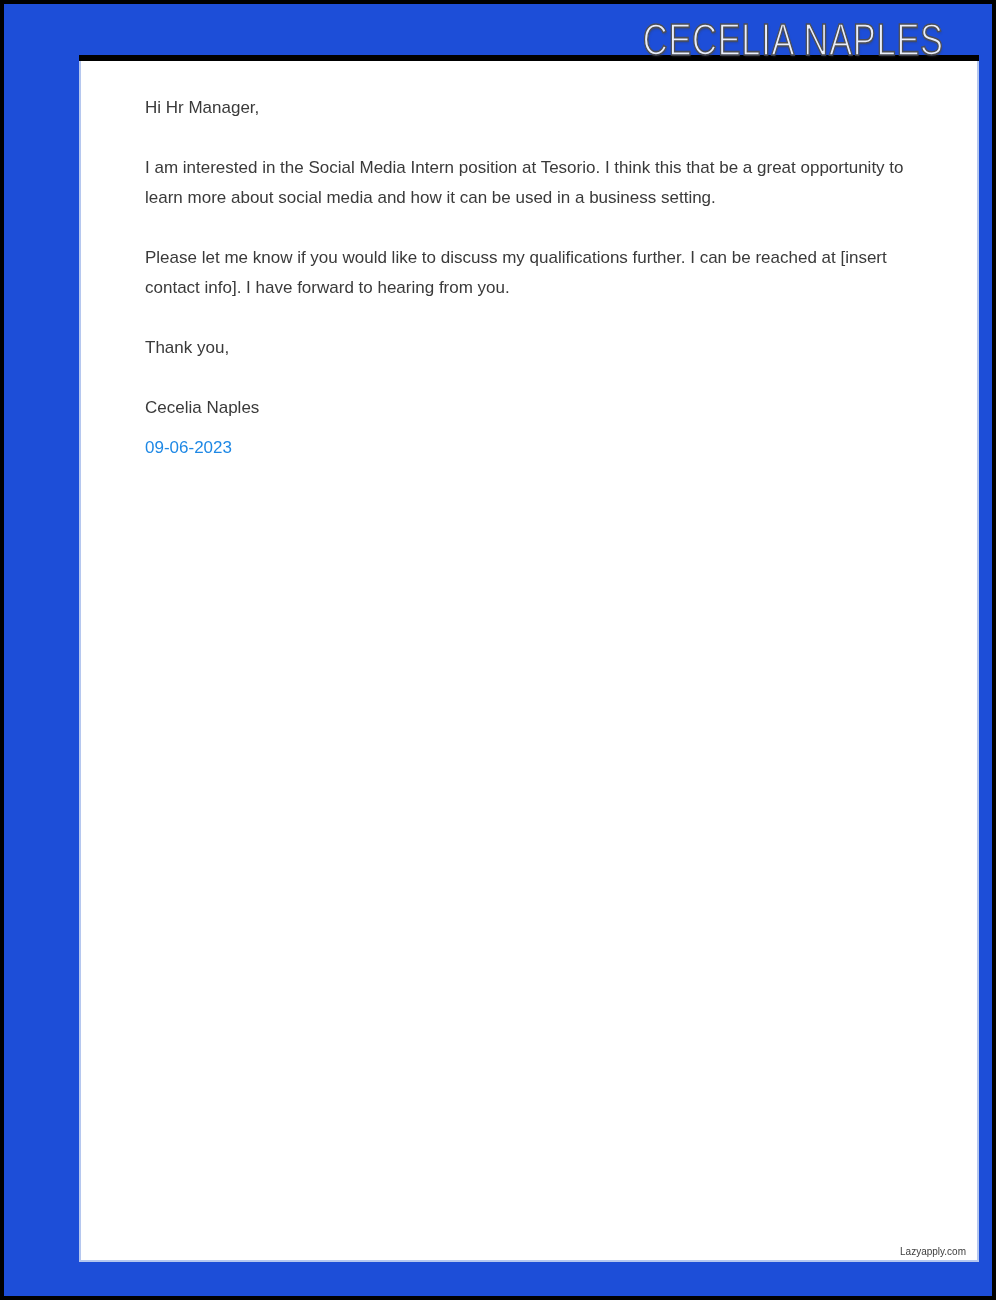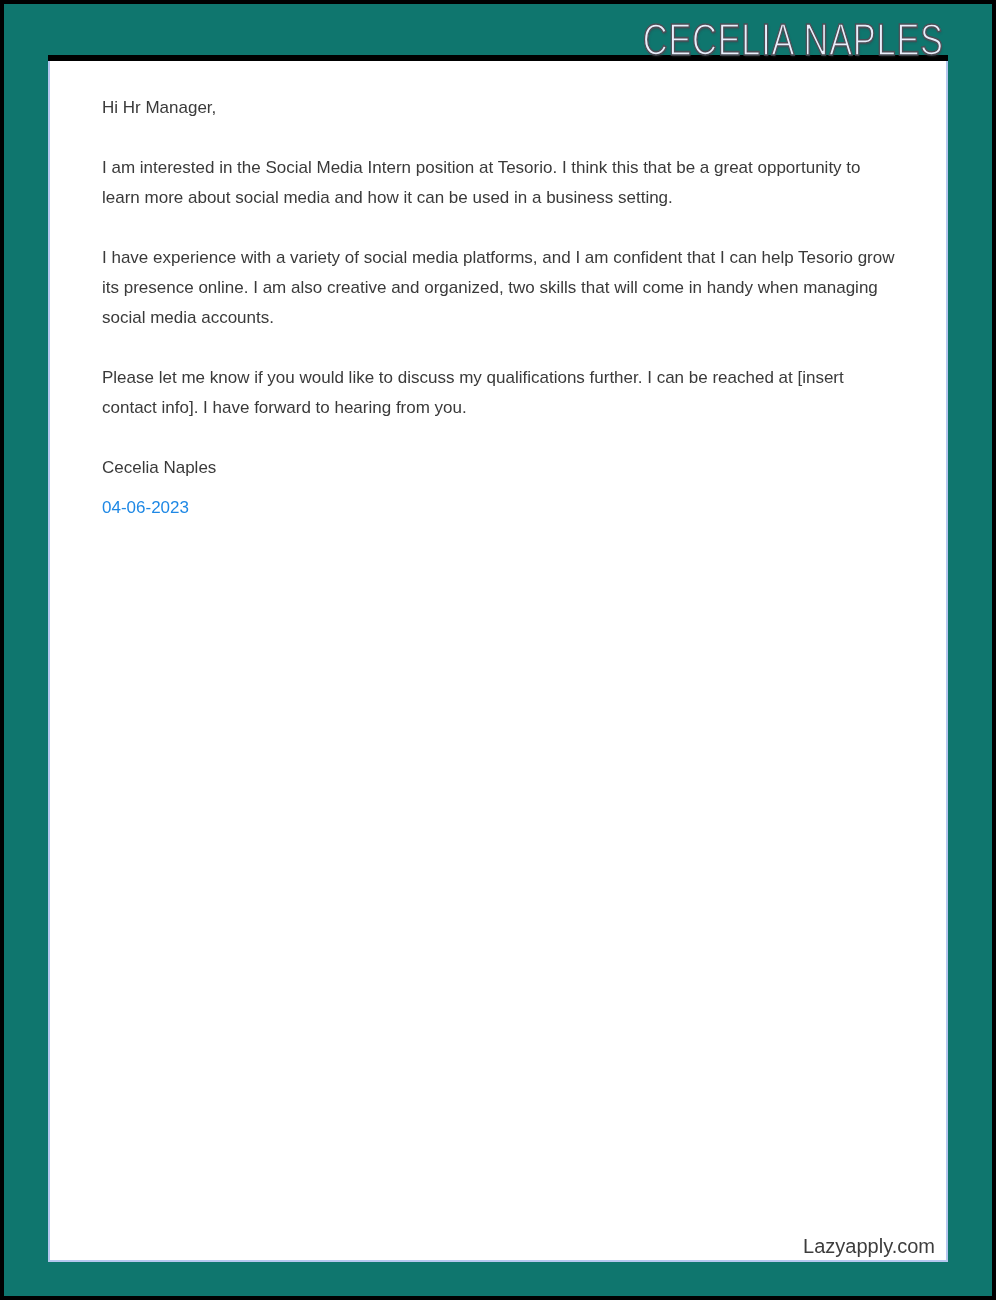--- a/index.html
+++ b/index.html
@@ -6,22 +6,23 @@
     margin: 0;
     padding: 0;
     font-family: "Liberation Sans", sans-serif;
   }
   .frame {
     position: relative;
     width: 996px;
     height: 1300px;
     box-sizing: border-box;
     border: 4px solid #000000;
-    background: #0f766e;
+    background: #1d4ed8;
     overflow: hidden;
+    padding-left: 31px;
   }
   .letterhead {
     position: relative;
     height: 51px;
   }
   .letterhead-name {
     position: absolute;
     right: 48px;
     bottom: -7px;
     font-size: 44px;
@@ -53,57 +54,57 @@
   }
   .letter-body {
     padding: 32px 40px 0 52px;
     width: 800px;
     box-sizing: content-box;
     font-size: 17px;
     line-height: 30px;
     color: #3a3a3a;
   }
   .letter-body p {
-    margin: 0 0 30px 0;
+    margin: 0 0 30px 12px;
   }
   .letter-body p.signature {
     margin-bottom: 10px;
   }
   .letter-body p.date {
     margin-bottom: 0;
     color: #1e88e5;
   }
   .watermark {
     position: absolute;
     right: 11px;
     bottom: 2px;
-    font-size: 20px;
+    font-size: 10px;
     line-height: 1.2;
     color: #3d3d3d;
   }
 </style>
 </head>
 <body>
 
 <div class="frame">
 
   <div class="letterhead">
     <div class="letterhead-name">CECELIA NAPLES</div>
   </div>
 
   <div class="header-rule"></div>
 
   <div class="document">
 
     <div class="letter-body">
       <p class="greeting">Hi Hr Manager,</p>
       <p class="paragraph">I am interested in the Social Media Intern position at Tesorio. I think this that be a great opportunity to learn more about social media and how it can be used in a business setting.</p>
-      <p class="paragraph">I have experience with a variety of social media platforms, and I am confident that I can help Tesorio grow its presence online. I am also creative and organized, two skills that will come in handy when managing social media accounts.</p>
       <p class="paragraph">Please let me know if you would like to discuss my qualifications further. I can be reached at [insert contact info]. I have forward to hearing from you.</p>
+      <p class="closing">Thank you,</p>
       <p class="signature">Cecelia Naples</p>
-      <p class="date">04-06-2023</p>
+      <p class="date">09-06-2023</p>
     </div>
 
     <div class="watermark">Lazyapply.com</div>
 
   </div>
 
 </div>
 
 </body></html>

